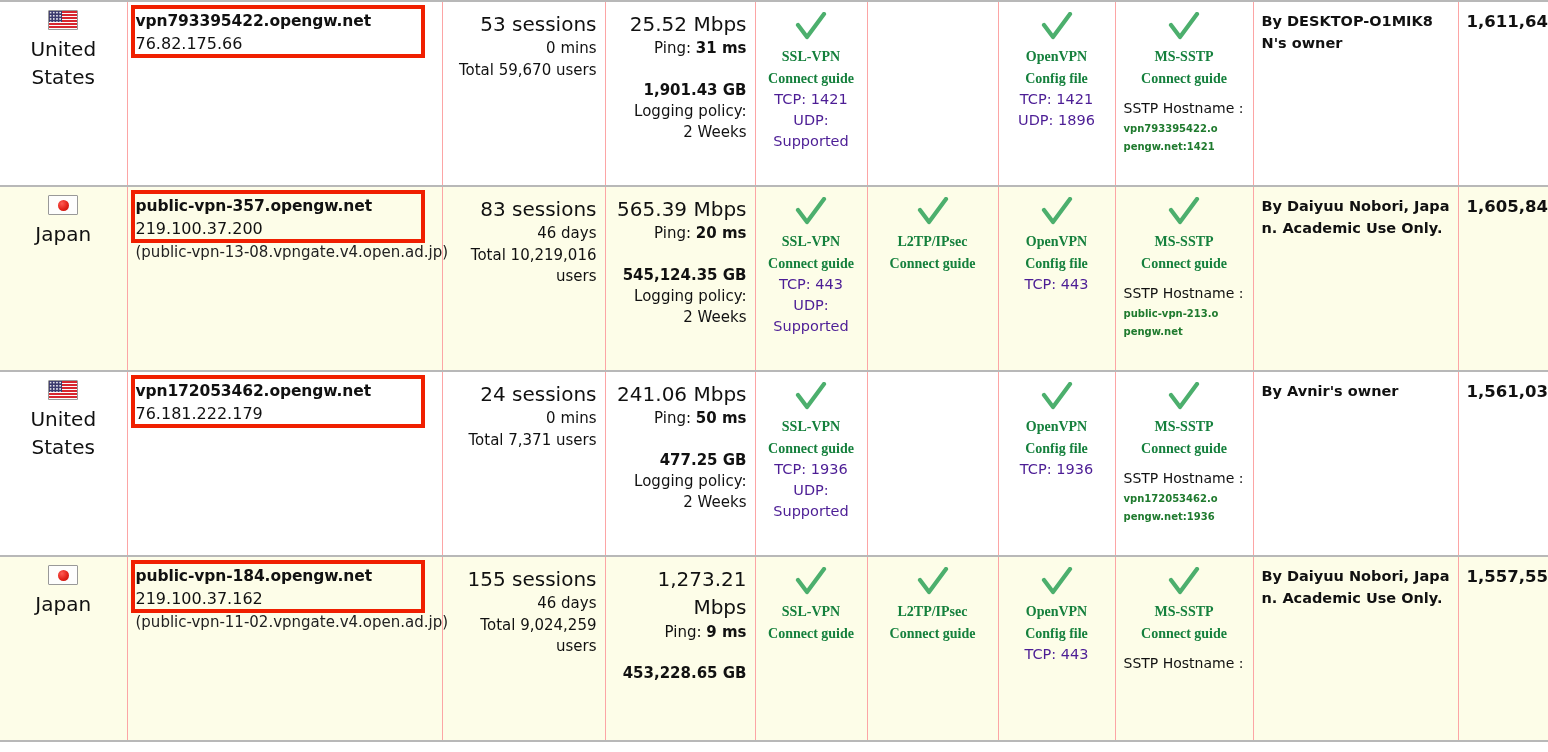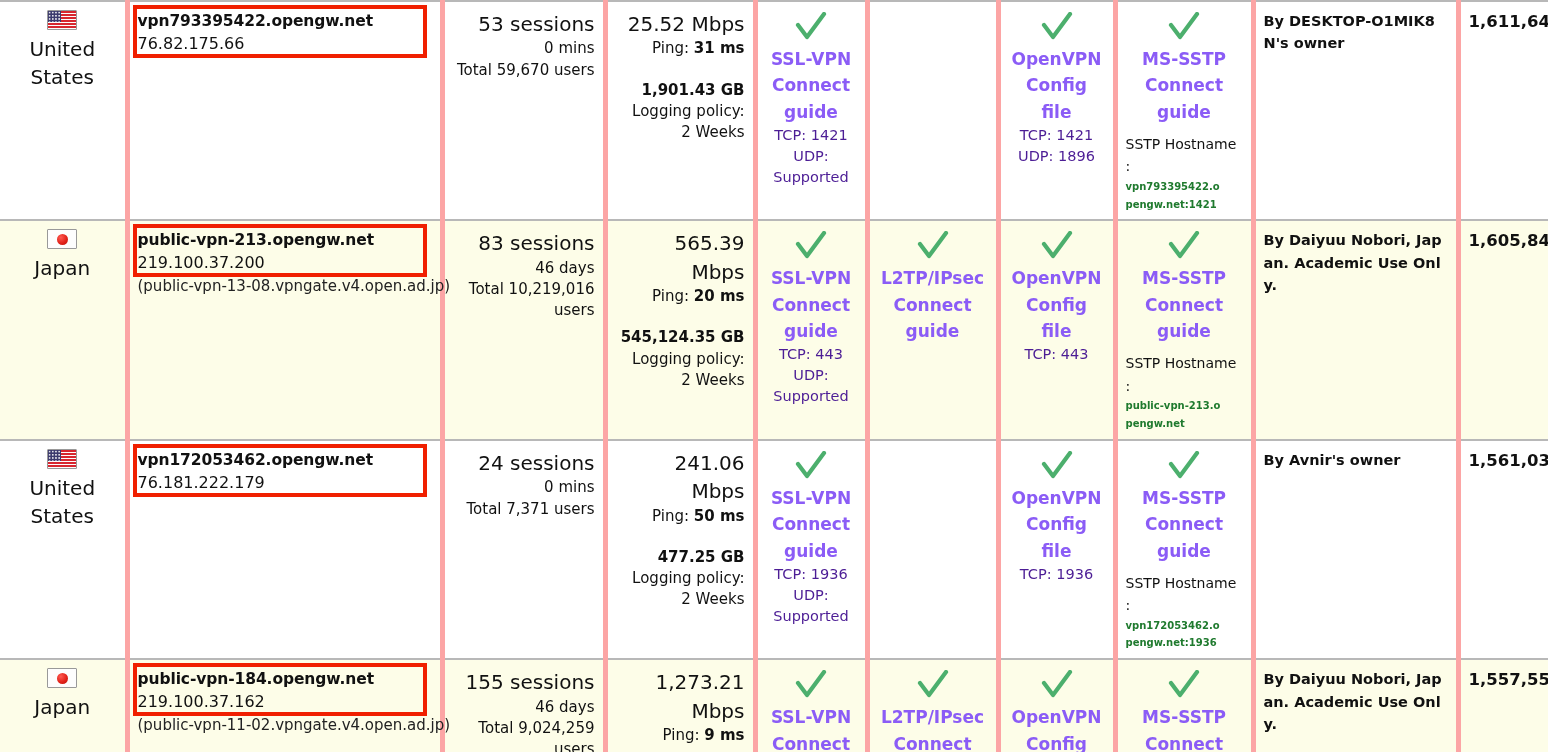--- a/index.html
+++ b/index.html
@@ -16,21 +16,21 @@
     background: #fff;
   }
   table.vpn-table {
     width: 1548px;
     border-collapse: collapse;
     table-layout: fixed;
     border-top: 2px solid #b8b8b8;
   }
   table.vpn-table tr { border-bottom: 2px solid #b8b8b8; }
   table.vpn-table td {
-    border-right: 5px solid #fca5a5;
+    border-right: 1px solid #fca5a5;
     vertical-align: top;
     padding: 8px 8px 6px 8px;
     font-size: 15px;
     color: #111;
     line-height: 1.42;
     height: 185px;
   }
   table.vpn-table td:last-child { border-right: none; }
   tr.row-odd td  { background: #ffffff; }
   tr.row-even td { background: #fdfde8; }
@@ -101,23 +101,24 @@
   .num-cell { text-align: right; padding-top: 10px; padding-right: 10px; }
   .big { font-weight: normal; font-size: 20px; }
   .sub { font-size: 15px; }
   .gap { height: 20px; }
   .b { font-weight: bold; }
 
   
   .proto-cell { text-align: center; padding-top: 10px; }
   .check { display: block; margin: 2px auto 4px auto; }
   .proto-link {
-    color: #8b5cf6; font-weight: bold; font-size: 17px;
+    color: #15803d; font-weight: bold; font-size: 14px;
     line-height: 1.55; text-decoration: none; display: block;
     cursor: pointer;
+    font-family: Liberation Serif, serif;
   }
   .proto-port { font-size: 14.5px; color: #4c1d95; line-height: 1.45; }
   .sstp-cell { text-align: center; padding-top: 10px; }
   .sstp-label { font-size: 14px; text-align: left; margin-top: 8px; line-height: 1.6; }
   .sstp-host {
     font-size: 10px; font-weight: bold; color: #1f7a2e;
     text-align: left; line-height: 1.78; word-break: break-all;
   }
 
   
@@ -210,21 +211,21 @@
   </tr>
 
   <tr class="row-even">
 
     <td class="c-country country-cell">
       <div class="flag flag-jp"></div>
       <div class="country-name">Japan</div>
     </td>
 
     <td class="c-host host-cell">
-      <div class="host-name">public-vpn-213.opengw.net</div>
+      <div class="host-name">public-vpn-357.opengw.net</div>
       <div class="host-ip">219.100.37.200</div>
       <div class="host-sub">(public-vpn-13-08.vpngate.v4.open.ad.jp)</div>
       <div class="hl-box" style="border-color: rgb(240, 31, 0);"></div>
     </td>
 
     <td class="c-sessions num-cell">
       <div class="big">83 sessions</div>
       <div class="sub">46 days</div>
       <div class="sub">Total 10,219,016 users</div>
     </td>

